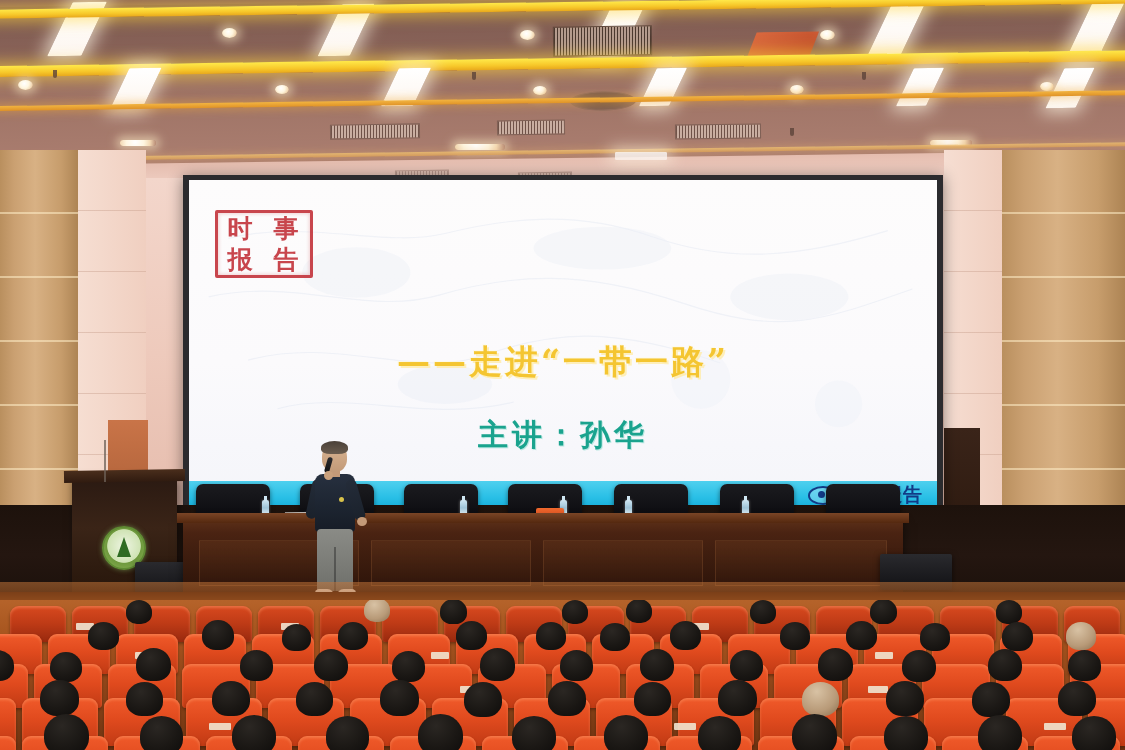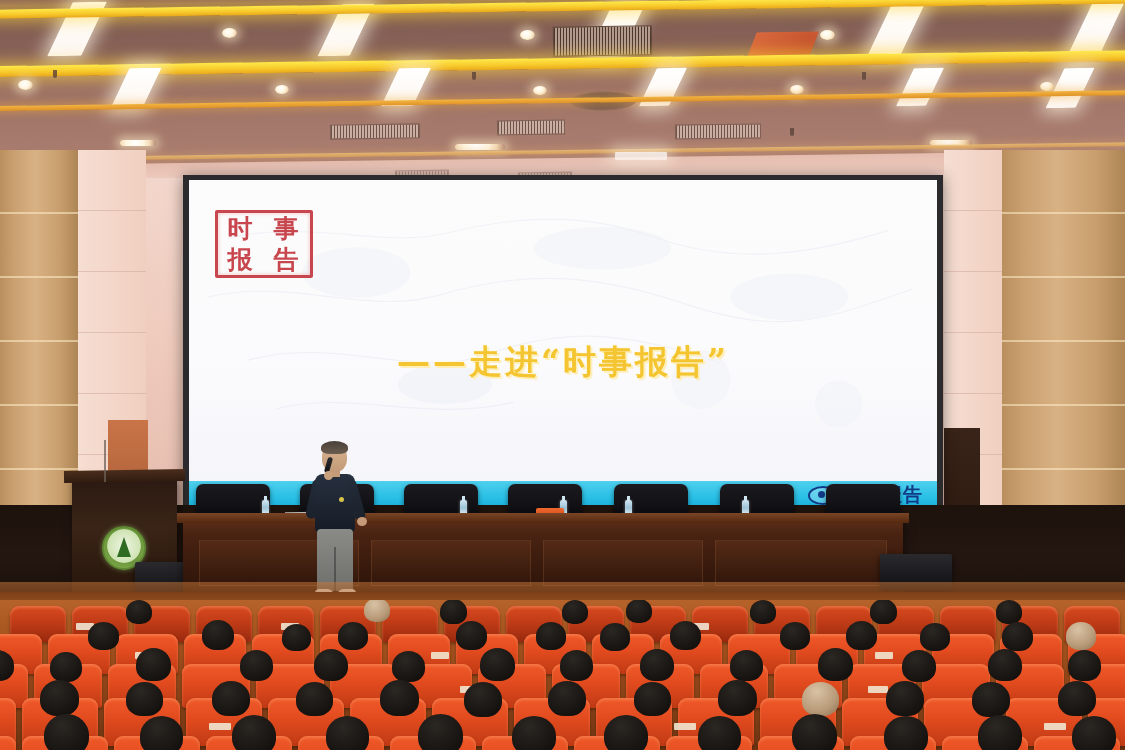--- a/index.html
+++ b/index.html
@@ -276,21 +276,22 @@
         </svg>
       </div>
 
       <div class="seal">
         <span>时</span>
         <span>事</span>
         <span>报</span>
         <span>告</span>
       </div>
 
-      <div class="slide-sub">——走进“时事报告”</div>
+      <div class="slide-sub">——走进“一带一路”</div>
+      <div class="slide-speaker">主讲：孙华</div>
 
       <div class="slide-band">
         <div class="slide-logo">
           <span class="eye-ic"></span>
           <span>时事报告</span>
         </div>
       </div>
     </div>
   </div>
 

